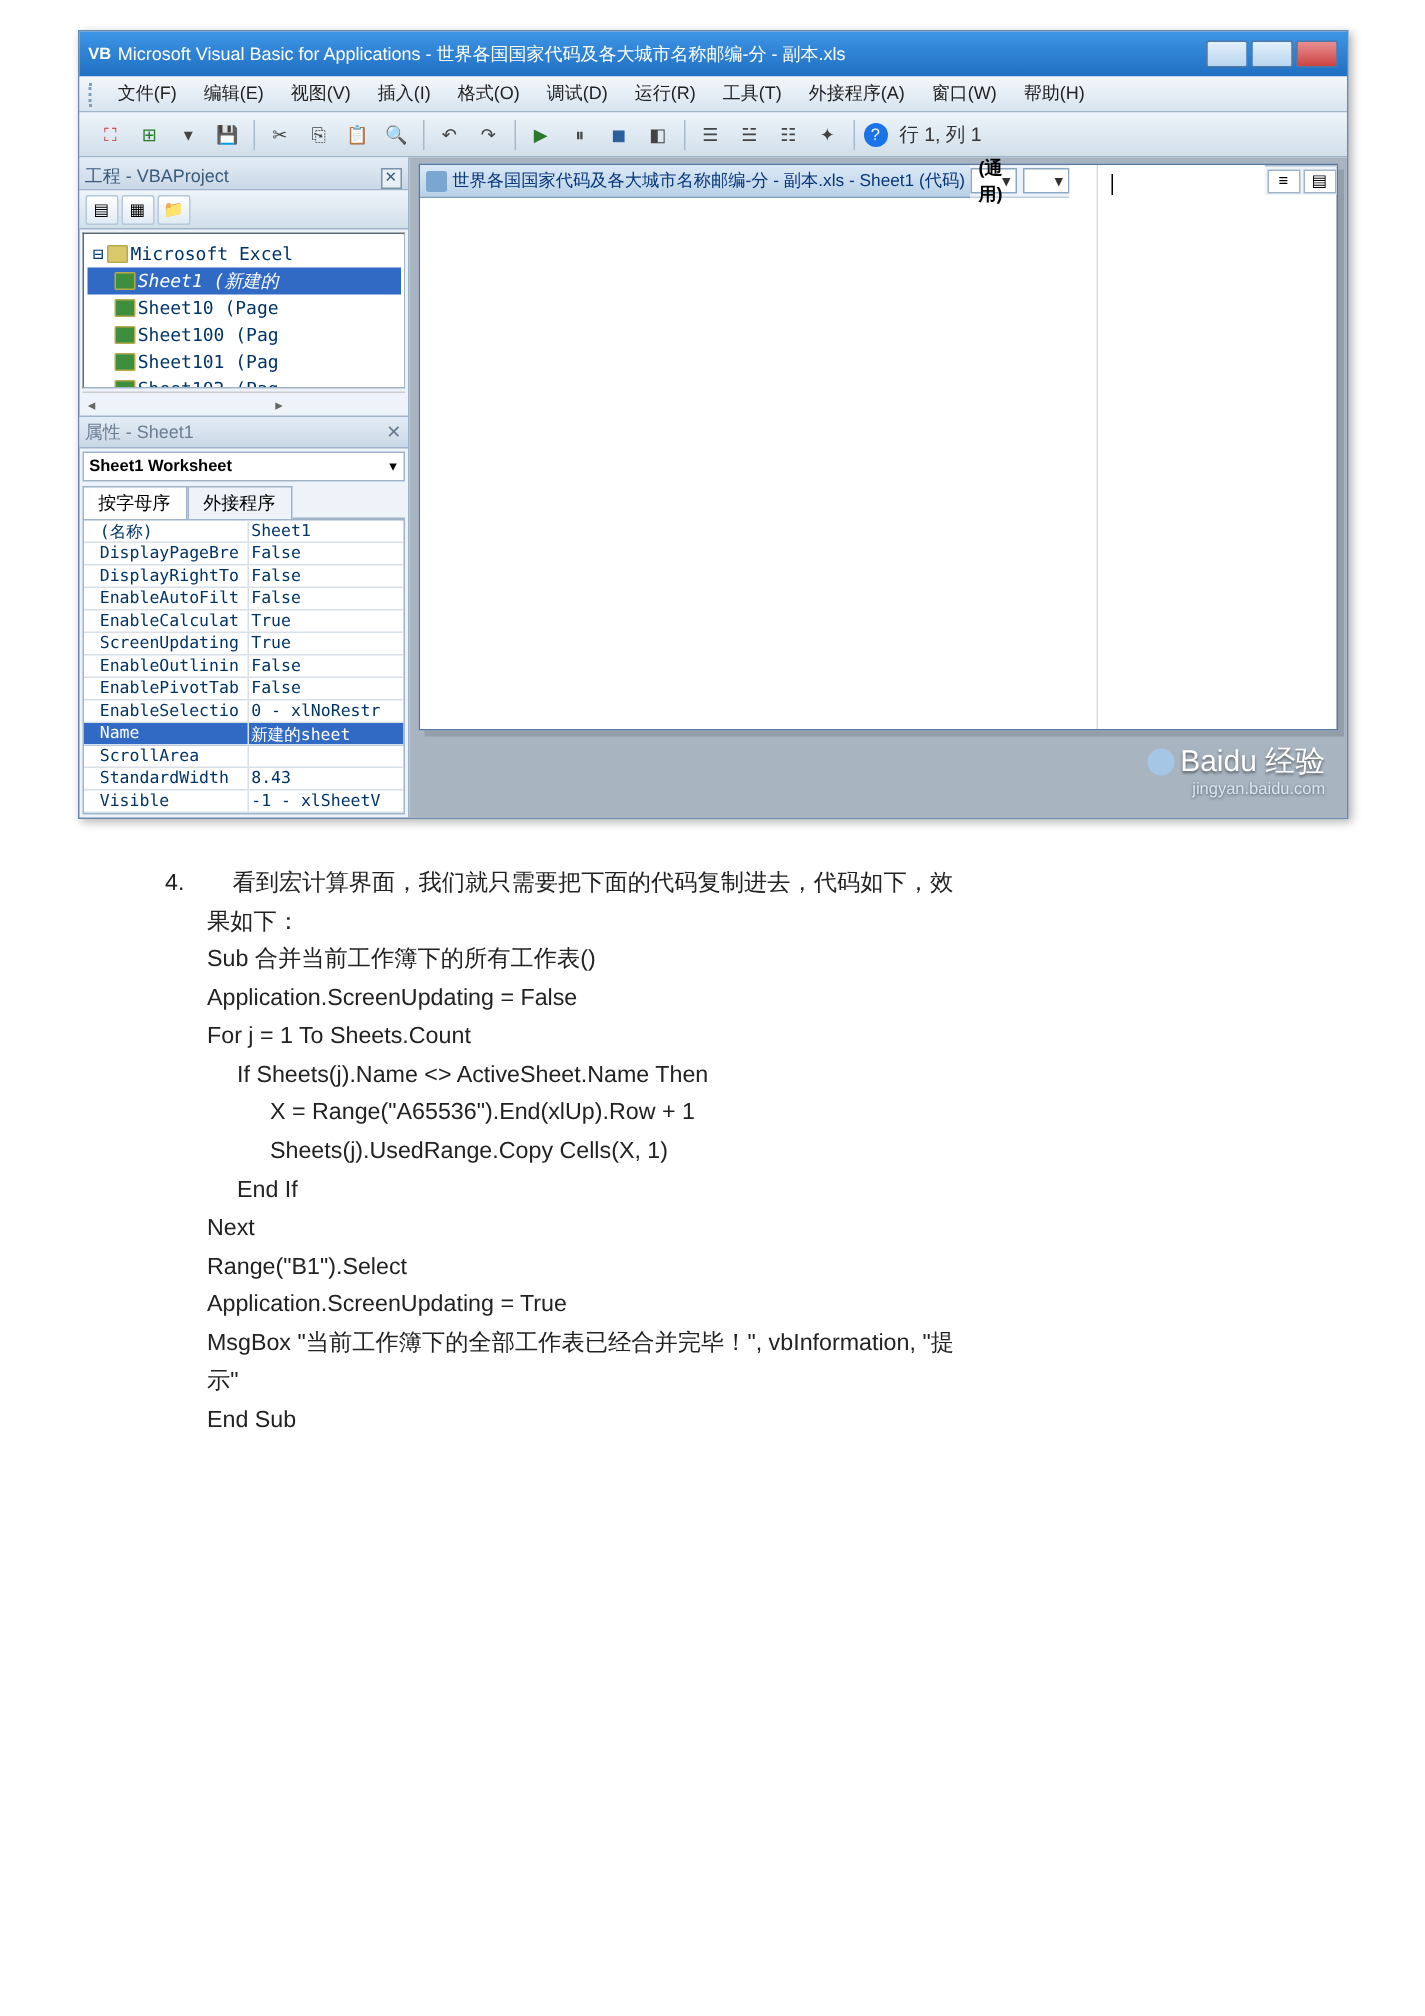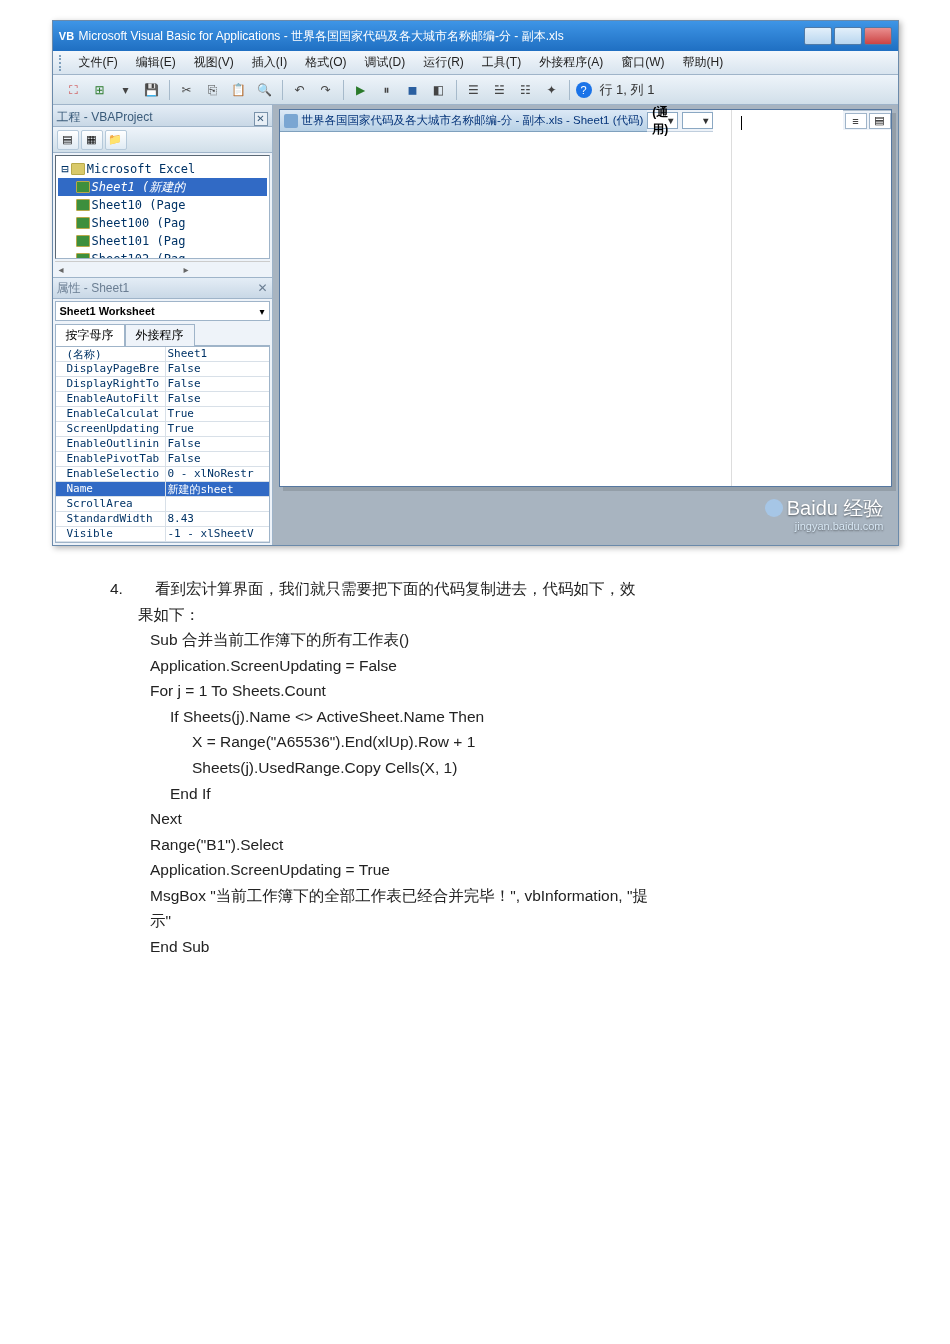--- a/index.html
+++ b/index.html
@@ -213,21 +213,21 @@
   .step .step-num {
     display:inline;
     font-size:15.5px;
     margin-right: 32px;
   }
   .step .lead { display:inline; }
   .code-listing {
     font-family: Arial, "SimSun", sans-serif;
     font-size: 15.5px;
     line-height: 1.65;
-    margin-left: 40px;
+    margin-left: 28px;
   }
   .code-listing .li1 { padding-left: 0; }
   .code-listing .li2 { padding-left: 20px; }
   .code-listing .li3 { padding-left: 42px; }
 </style>
 </head>
 <body>
 
 <div class="vba-window">
   <div class="title-bar">

